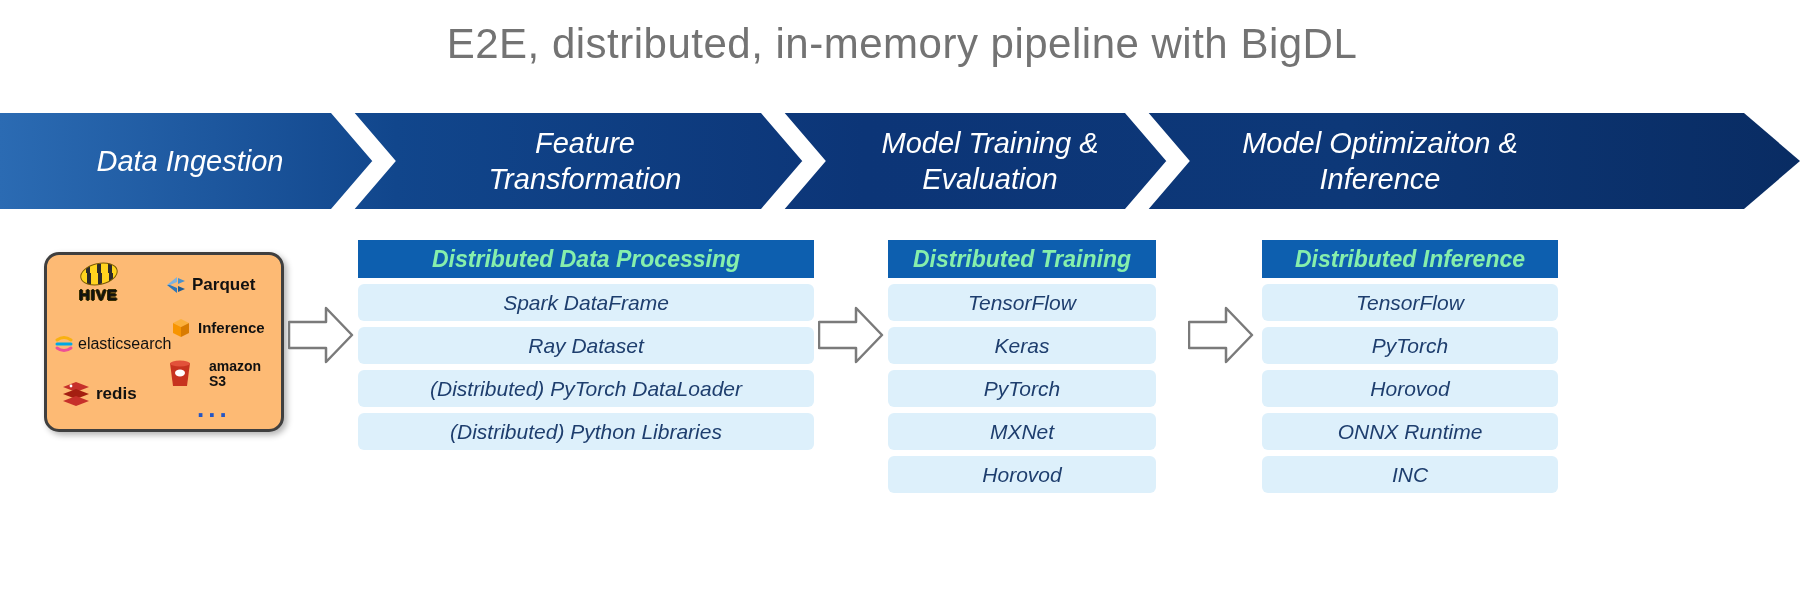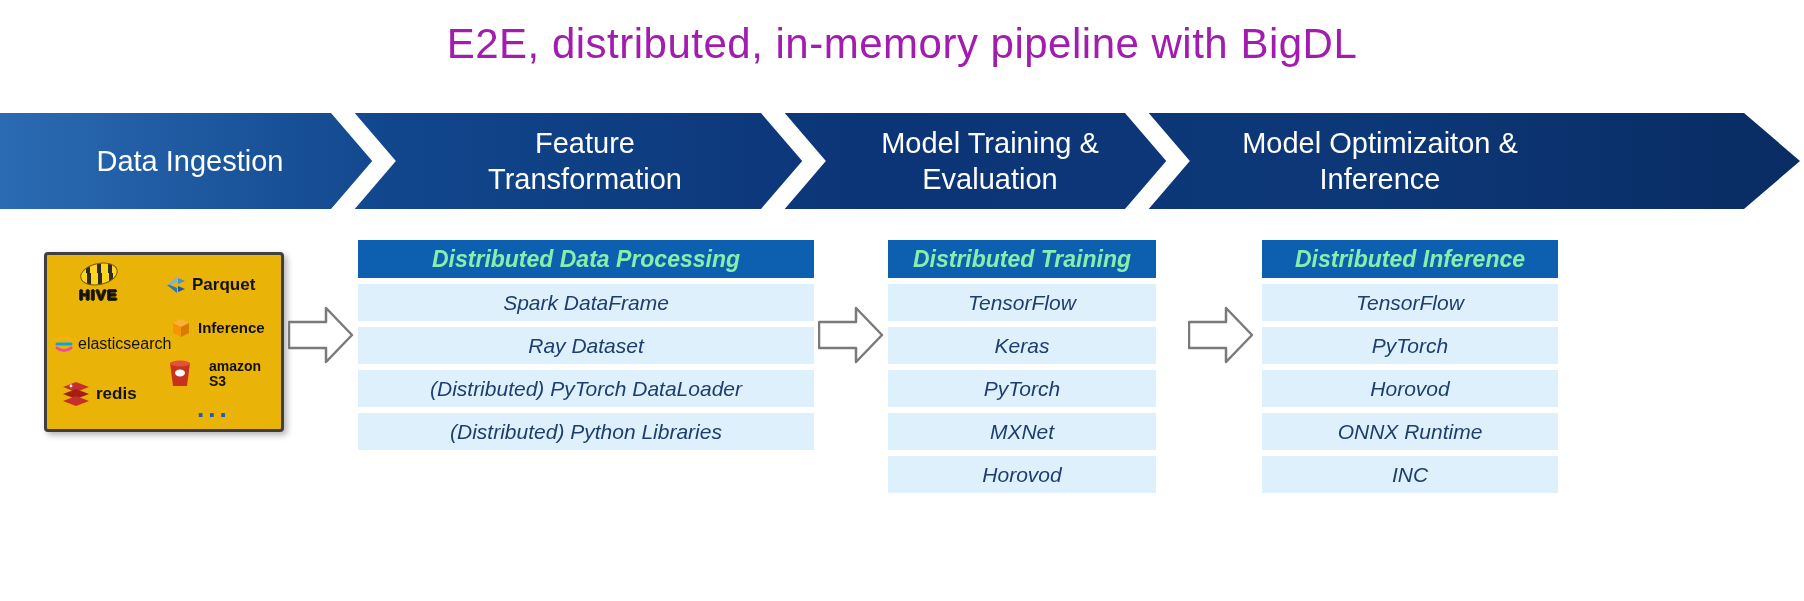--- a/index.html
+++ b/index.html
@@ -2,36 +2,36 @@
 <html><head>
 <meta charset="utf-8">
 <style>
   * { margin:0; padding:0; box-sizing:border-box; }
   html,body { background:#ffffff; }
   body { font-family:"Liberation Sans", sans-serif; }
   #canvas { position:relative; width:1804px; height:601px; background:#fff; overflow:hidden; }
 
   
   .title { position:absolute; top:20px; left:0; width:100%; text-align:center;
-           font-size:42px; color:#a21caf; letter-spacing:0.5px; }
+           font-size:42px; color:#737373; letter-spacing:0.5px; }
 
   
-  .banner { position:absolute; left:0; top:113px; width:1804px; height:96px; }
+  .banner { position:absolute; left:0; top:113px; width:1804px; height:96px;font-style:italic; }
   .banner svg { position:absolute; left:0; top:0; }
   .stage { position:absolute; top:0; height:96px; display:flex; align-items:center;
            justify-content:center; color:#ffffff; font-size:29px; line-height:1.25;
            text-align:center; white-space:pre-line; }
   .stage1 { left:30px;  width:320px; }
   .stage2 { left:410px; width:350px; }
   .stage3 { left:810px; width:360px; }
   .stage4 { left:1180px; width:400px; }
 
   
   .source-box { position:absolute; left:44px; top:252px; width:240px; height:180px;
-                background:#eab308; border:3px solid #3f3f3f; border-radius:4px;
+                background:#fdba74; border:3px solid #3f3f3f; border-radius:15px;
                 box-shadow:3px 3px 6px rgba(0,0,0,0.30); }
   .logo { position:absolute; display:flex; align-items:center; gap:5px; }
   .logo .lbl { color:#111; }
 
   .hive-wrap { flex-direction:column; gap:1px; }
   .bee { width:38px; height:22px; border-radius:50% 50% 50% 50%;
          background:repeating-linear-gradient(100deg,#ffd41e 0 7px,#2b2b2b 7px 11px);
          border:1px solid #7a5c00; transform:rotate(-12deg); }
   .hive-lbl { font-weight:bold; font-size:15px; color:#e8b800;
               text-shadow:-1px 0 #3a2f00, 1px 0 #3a2f00, 0 -1px #3a2f00, 0 1px #3a2f00;
@@ -50,21 +50,21 @@
   
   .col { position:absolute; top:240px; }
   .col1 { left:358px;  width:456px; }
   .col2 { left:888px;  width:268px; }
   .col3 { left:1262px; width:296px; }
   .col-header { height:38px; background:#0d5faf; color:#86efac; font-style:italic;
                 font-weight:bold; font-size:23px; display:flex; align-items:center;
                 justify-content:center; }
   .col-row { height:37px; margin-top:6px; background:#ddf0fb; color:#1e3e6e;
              font-style:italic; font-size:21px; display:flex; align-items:center;
-             justify-content:center; }
+             justify-content:center;border-radius:6px; }
 </style>
 </head>
 <body>
 
 <div id="canvas">
 
   <div class="title">E2E, distributed, in-memory pipeline with BigDL</div>
 
   <div class="banner">
     <svg width="1804" height="96" viewBox="0 0 1804 96">

